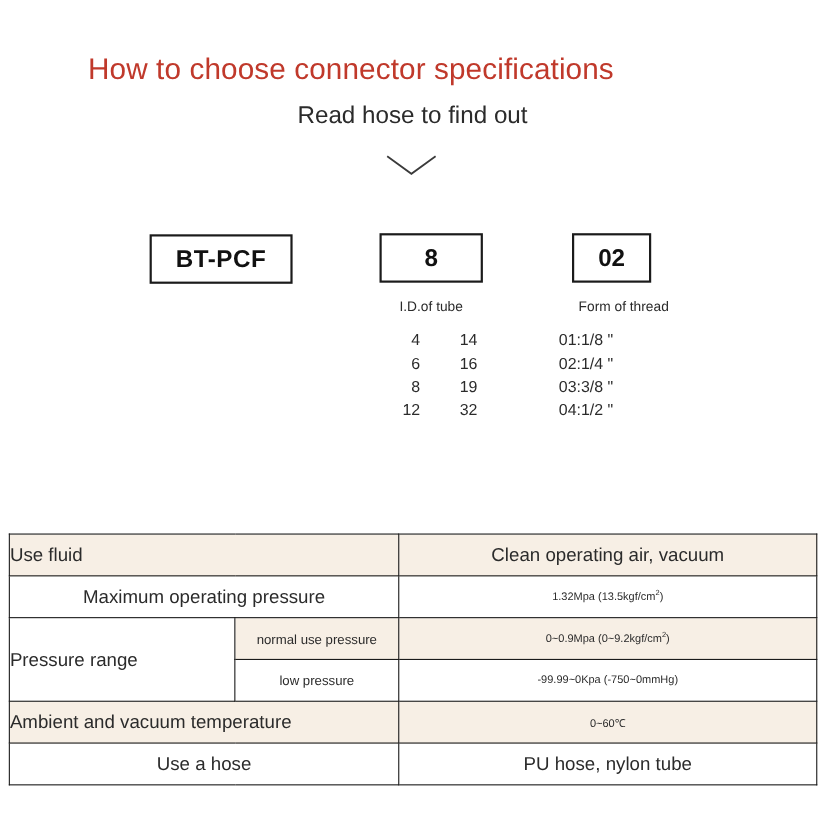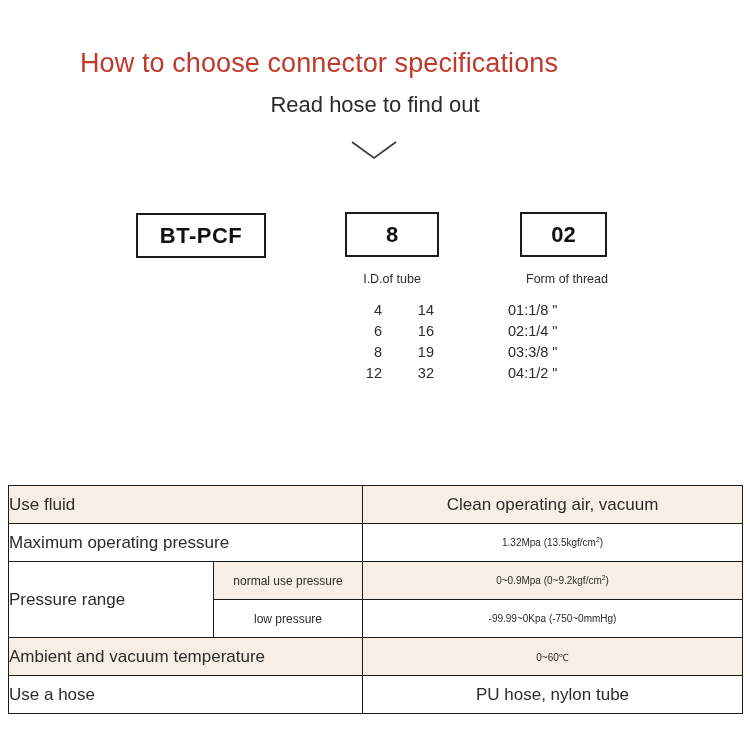--- a/index.html
+++ b/index.html
@@ -72,21 +72,21 @@
   #code-box-bore {
     left: 345px;
     top: 212px;
     width: 94px;
     height: 45px;
     font-size: 22px;
   }
   #code-box-thread {
     left: 520px;
     top: 212px;
-    width: 87px;
+    width: 72px;
     height: 45px;
     font-size: 22px;
   }
 
   .box-caption {
     position: absolute;
     font-size: 12.5px;
     color: #2b2b2b;
     text-align: center;
     white-space: nowrap;
@@ -167,20 +167,21 @@
   }
   .cell-value-small {
     font-size: 10px;
     text-align: center;
   }
   .row-beige td {
     background: #f7efe5;
   }
   .row-white td {
     background: #ffffff;
+    text-align: center;
   }
   td.beige {
     background: #f7efe5;
   }
   td.white {
     background: #ffffff;
   }
   sup {
     font-size: 0.68em;
     vertical-align: super;

